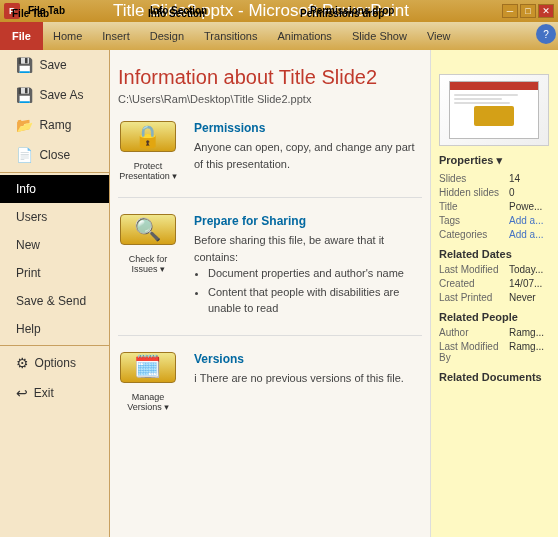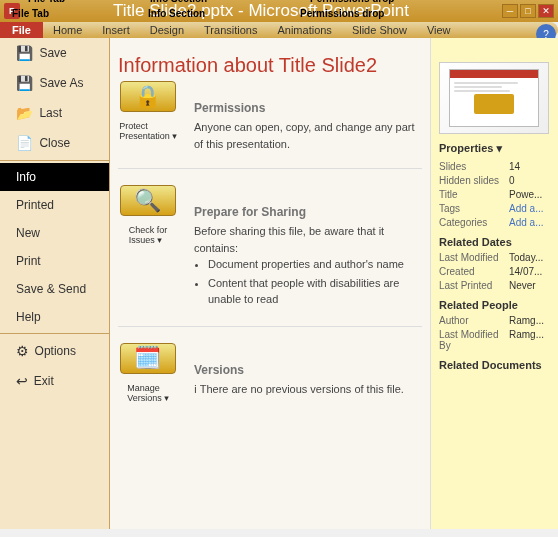--- a/index.html
+++ b/index.html
@@ -21,24 +21,23 @@
     .title-bar-btn {
       width: 16px; height: 14px; background: #c8922a; border: 1px solid #a07020;
       color: #fff; font-size: 9px; display: flex; align-items: center; justify-content: center; cursor: pointer;
     }
     .title-bar-btn.close { background: #c0392b; }
     .ppt-icon { width: 16px; height: 16px; background: #c0392b; border-radius: 2px; display: flex; align-items: center; justify-content: center; font-size: 9px; color: #fff; font-weight: bold; }
 
     
     .ribbon {
       background: linear-gradient(to bottom, #e8d5a3, #d4a84b);
-      height: 16px;
+      height: 28px;
       display: flex;
       align-items: stretch;
-      border-radius: 8px;
     }
     .ribbon-tab {
       padding: 4px 10px;
       font-size: 11px;
       color: #333;
       cursor: pointer;
       display: flex;
       align-items: center;
     }
     .ribbon-tab.file-tab {
@@ -127,25 +126,25 @@
       display: flex;
       flex-direction: column;
       align-items: center;
       justify-content: center;
       cursor: pointer;
     }
     .icon-box-label {
       font-size: 9px;
       color: #333;
       margin-top: 9px;
-      text-align: left;
+      text-align: center;
     }
 
     .info-section-content { flex: 1; }
-    .info-section-title { font-weight: bold; font-size: 12px; color: #737373; margin-bottom: 4px; margin-top: 20px; }
+    .info-section-title { font-weight: bold; font-size: 12px; color: #0369a1; margin-bottom: 4px; }
     .info-section-text { font-size: 11px; color: #444; line-height: 1.5; }
     .info-section-text ul { margin-left: 14px; list-style: disc; }
     .info-section-text ul li { margin-bottom: 2px; }
 
     
     .properties-panel {
       width: 128px;
       background: #fef9c3;
       border-left: 1px solid #ddd;
       padding: 24px 8px;
@@ -237,32 +236,32 @@
     <div class="sidebar-item">
       <span class="icon">💾</span>
       <span>Save</span>
     </div>
     <div class="sidebar-item">
       <span class="icon">💾</span>
       <span>Save As</span>
     </div>
     <div class="sidebar-item">
       <span class="icon">📂</span>
-      <span>Last</span>
+      <span>Ramg</span>
     </div>
     <div class="sidebar-item">
       <span class="icon">📄</span>
       <span>Close</span>
     </div>
     <div class="sidebar-divider"></div>
     <div class="sidebar-item active">
       <span>Info</span>
     </div>
     <div class="sidebar-item">
-      <span>Printed</span>
+      <span>Users</span>
     </div>
     <div class="sidebar-item">
       <span>New</span>
     </div>
     <div class="sidebar-item">
       <span>Print</span>
     </div>
     <div class="sidebar-item">
       <span>Save &amp; Send</span>
     </div>
@@ -275,20 +274,21 @@
       <span>Options</span>
     </div>
     <div class="sidebar-item">
       <span class="icon">↩</span>
       <span>Exit</span>
     </div>
   </div>
 
   <div class="info-panel">
     <div class="info-title">Information about Title Slide2</div>
+    <div class="info-path">C:\Users\Ram\Desktop\Title Slide2.pptx</div>
 
     <div class="info-section">
       <div class="info-section-icon">
         <div class="icon-box">
           <div style="font-size:22px;">🔒</div>
         </div>
         <div class="icon-box-label">Protect<br>Presentation ▾</div>
       </div>
       <div class="info-section-content">
         <div class="info-section-title">Permissions</div>

